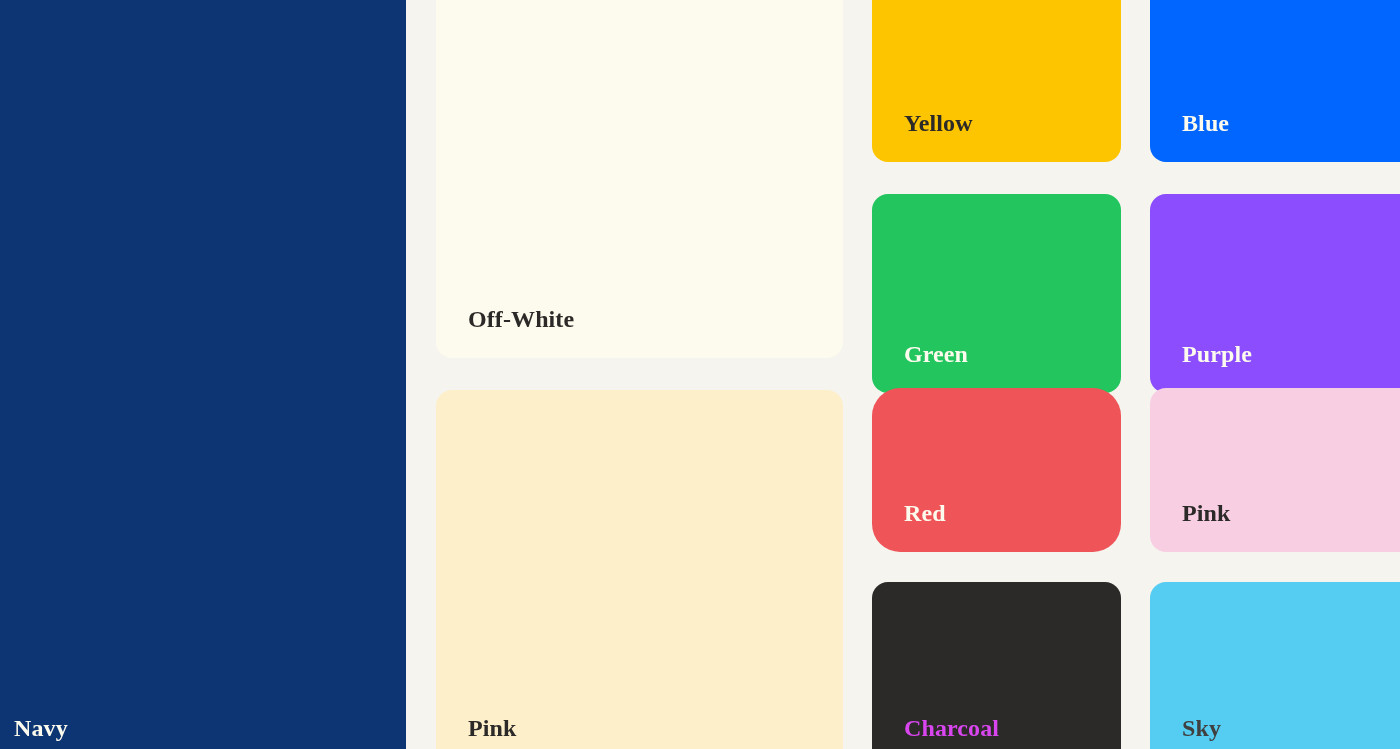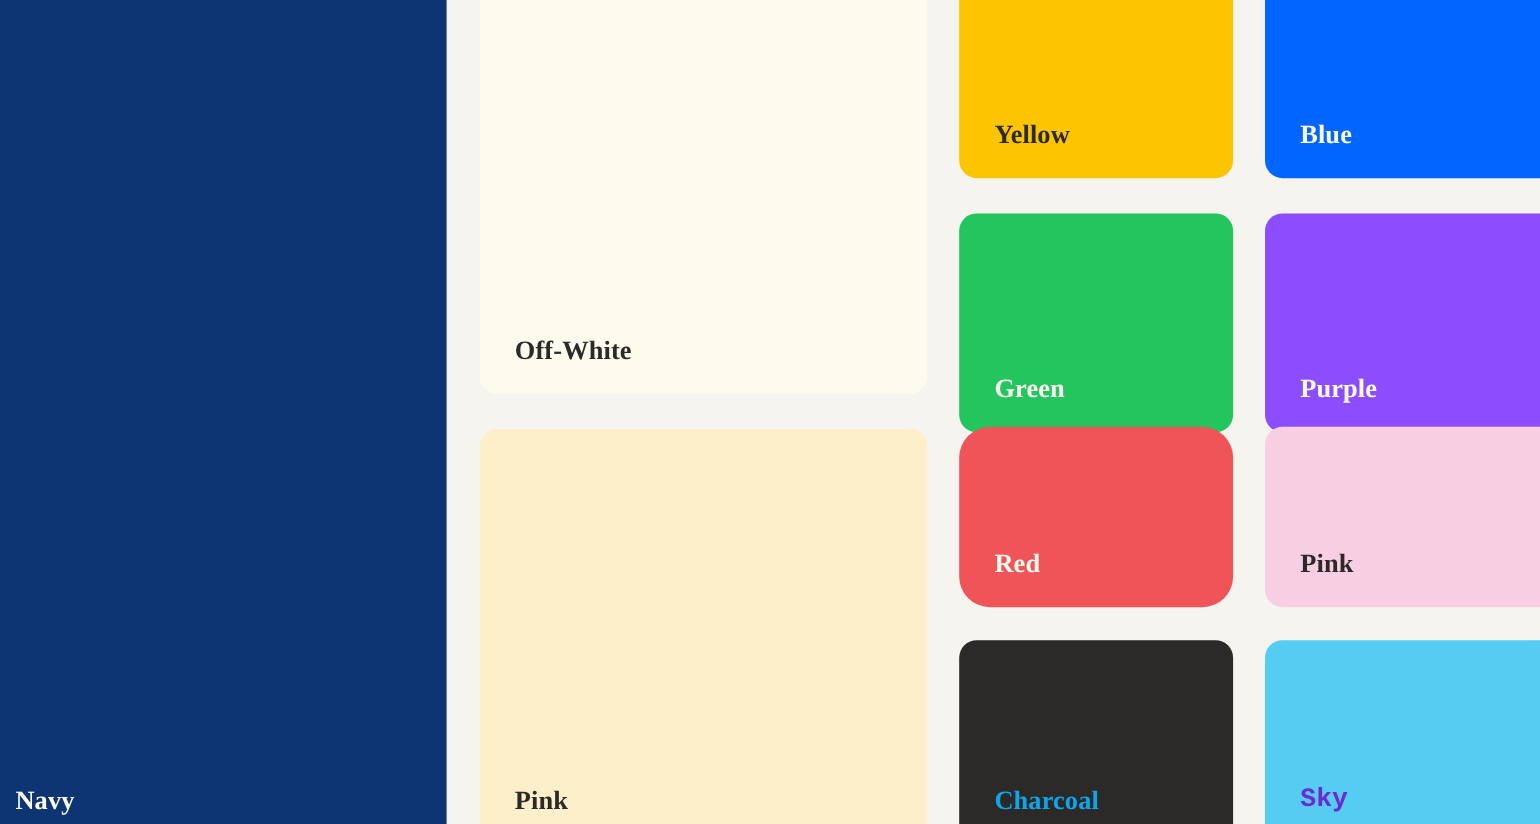--- a/index.html
+++ b/index.html
@@ -86,32 +86,32 @@
 
   <div class="swatch col3 r-b" style="background-color: rgb(34, 197, 94); border-radius: 16px;">
     <span class="swatch-label" style="color: rgb(253, 251, 238);">Green</span>
   </div>
 
   <div class="swatch col3 r-c" style="background-color: rgb(239, 84, 88); border-radius: 28px;">
     <span class="swatch-label" style="color: rgb(253, 251, 238);">Red</span>
   </div>
 
   <div class="swatch col3 r-d" style="background-color: rgb(44, 42, 40); border-radius: 16px;">
-    <span class="swatch-label" style="color: #0ea5e9;">Charcoal</span>
+    <span class="swatch-label" style="color: #d946ef;">Charcoal</span>
   </div>
 
   <div class="swatch col4 r-a" style="background-color: rgb(0, 102, 255); border-radius: 16px;">
     <span class="swatch-label" style="color: rgb(253, 251, 238);">Blue</span>
   </div>
 
   <div class="swatch col4 r-b" style="background-color: rgb(139, 77, 253); border-radius: 16px;">
     <span class="swatch-label" style="color: rgb(253, 251, 238);">Purple</span>
   </div>
 
   <div class="swatch col4 r-c" style="background-color: rgb(248, 206, 226); border-radius: 16px;">
     <span class="swatch-label" style="color: rgb(44, 42, 40);">Pink</span>
   </div>
 
   <div class="swatch col4 r-d" style="background-color: rgb(85, 205, 242); border-radius: 16px;">
-    <span class="swatch-label" style="color: #6d28d9; font-family: Liberation Mono, monospace;">Sky</span>
+    <span class="swatch-label" style="color: #404040;">Sky</span>
   </div>
 
 </div>
 
 </body></html>

